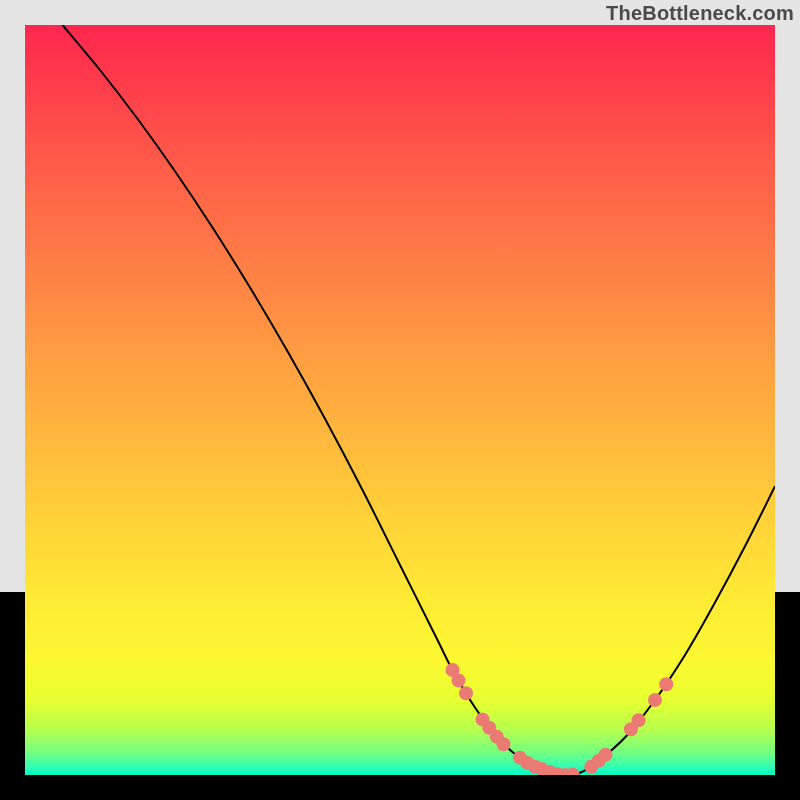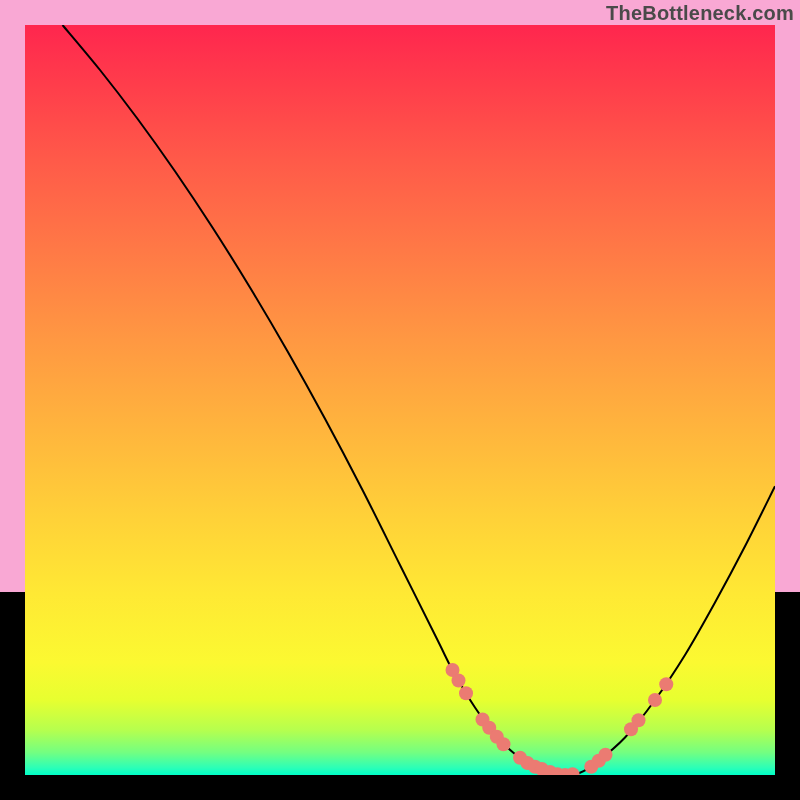--- a/index.html
+++ b/index.html
@@ -9,21 +9,21 @@
     height: 800px;
     background: #000;
     overflow: hidden;
   }
   .frame {
     position: absolute;
     left: 0;
     top: 0;
     width: 800px;
     height: 592px;
-    background: #f9a8d4;
+    background: #e5e5e5;
   }
   .plot {
     position: absolute;
     left: 25px;
     top: 25px;
     width: 750px;
     height: 750px;
     background: linear-gradient(to bottom,
       #ff264e 0%,
       #ff3d4b 8%,

